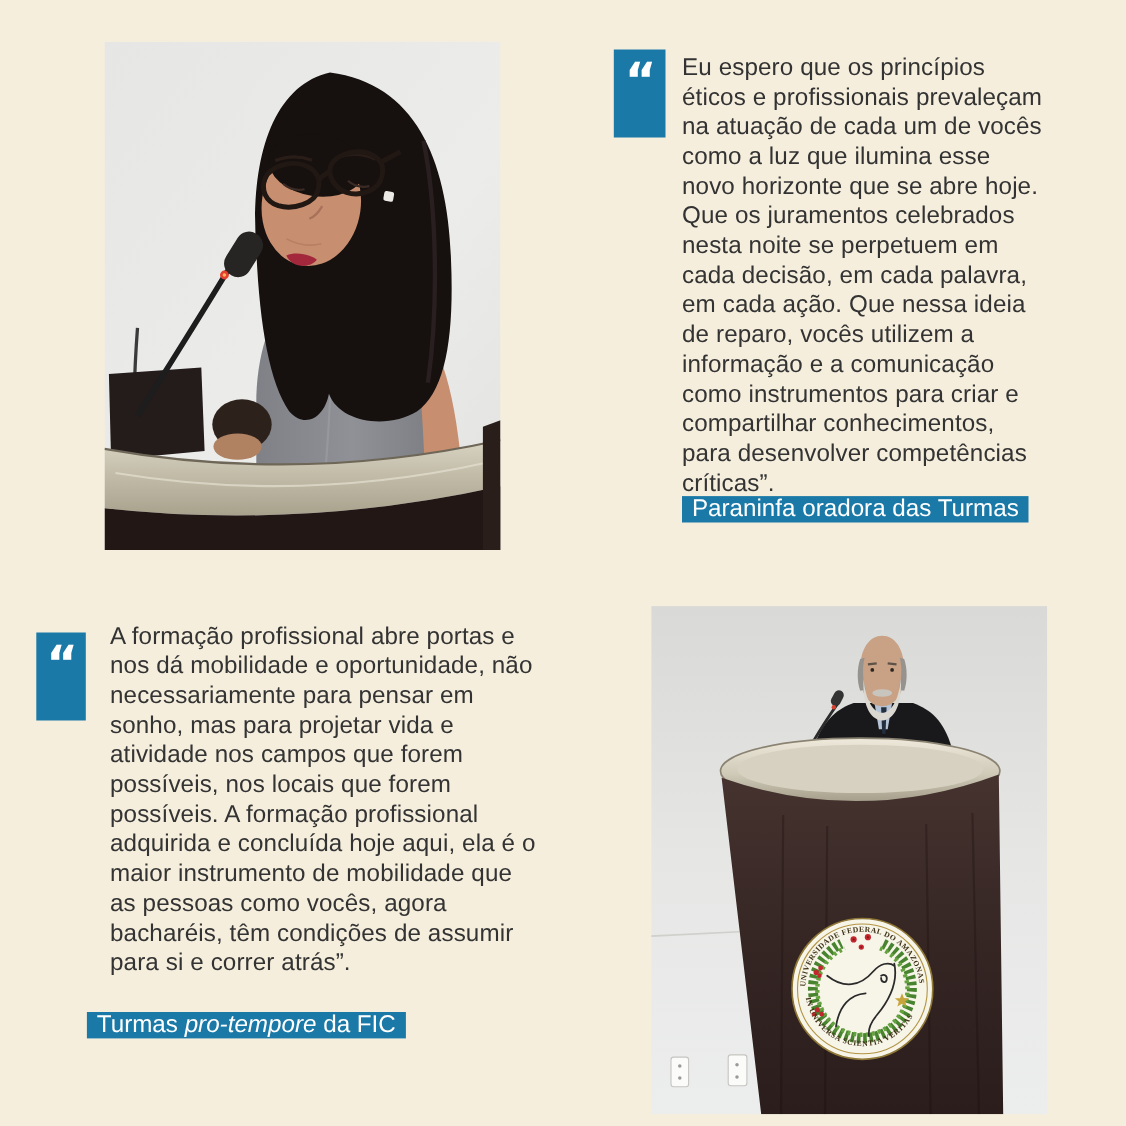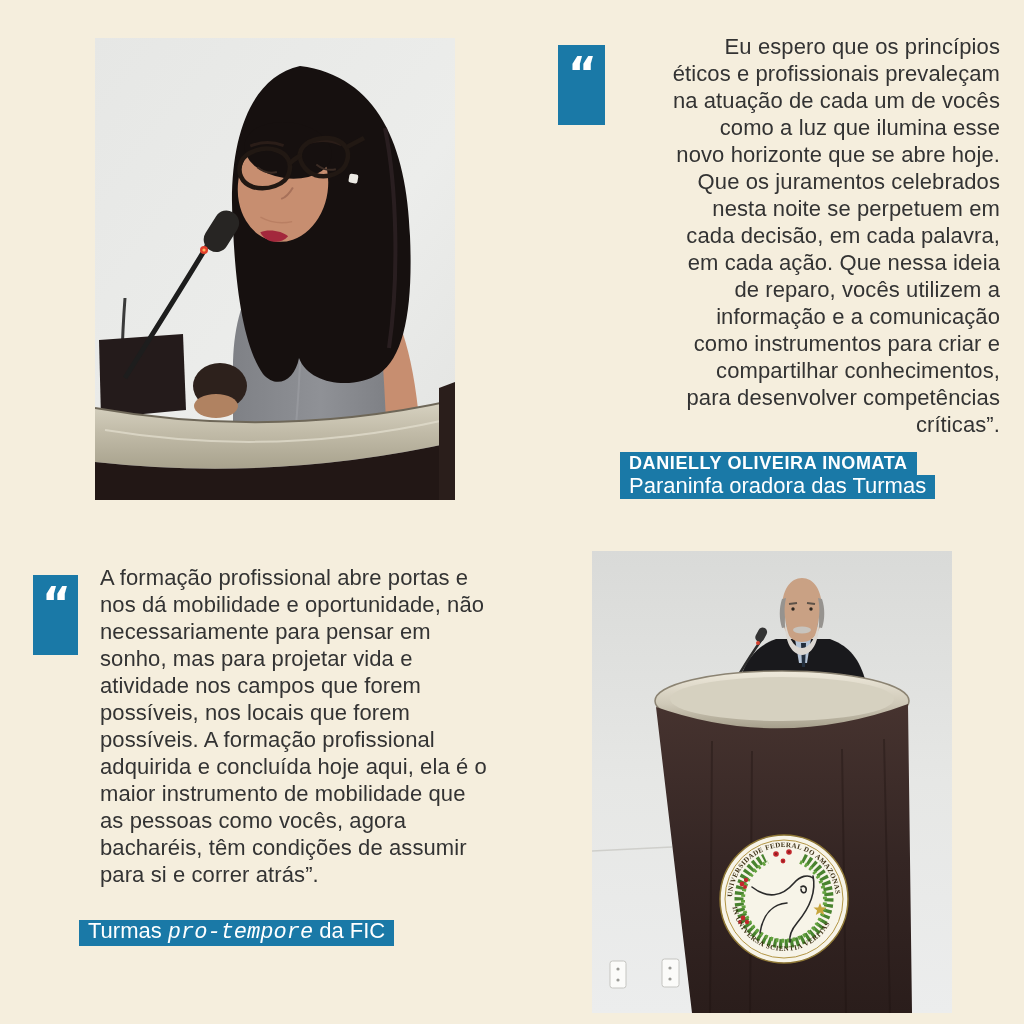--- a/index.html
+++ b/index.html
@@ -20,33 +20,33 @@
   #qicon2{left:33px; top:575px; width:45px; height:80px;}
   .qicon span{
     display:block; font-family:"DejaVu Sans",sans-serif; font-weight:bold;
     font-size:44px; line-height:1.05; text-align:center; margin-top:6px; letter-spacing:-2px;
   }
 
   .qtext{
     position:absolute; white-space:pre-line;
     font-size:22px; line-height:27px; color:#333333; letter-spacing:0.1px;
   }
-  #qtext1{left:620px; top:33px; width:380px;text-align:right;}
+  #qtext1{left:620px; top:47px; width:380px;}
   #qtext2{left:100px; top:564px; width:442px;}
 
   .badge{position:absolute;}
   #badge1{left:620px; top:452px;}
   #badge2{left:79px; top:921px;}
   .badge-line{
     display:table; background:#1a79a7; color:#ffffff;
     padding:1px 9px 3px; line-height:20px; white-space:nowrap;
   }
   .badge-name{font-size:18px; font-weight:bold; letter-spacing:0.6px;}
   .badge-role{font-size:22px; margin-top:-1px;}
-  .badge-role em{font-style:italic;font-family:Liberation Mono, monospace;}
+  .badge-role em{font-style:italic;}
 </style>
 </head>
 <body>
 
 <div id="canvas">
 
   <div class="photo" id="photo1">
     <svg viewBox="0 0 360 462" preserveAspectRatio="none">
       <defs>
         <linearGradient id="wall1" x1="0" y1="0" x2="1" y2="1">
@@ -136,21 +136,20 @@
 nesta noite se perpetuem em
 cada decisão, em cada palavra,
 em cada ação. Que nessa ideia
 de reparo, vocês utilizem a
 informação e a comunicação
 como instrumentos para criar e
 compartilhar conhecimentos,
 para desenvolver competências
 críticas”.</div>
   <div class="badge" id="badge1">
-    <div class="badge-line badge-name">DANIELLY OLIVEIRA INOMATA</div>
     <div class="badge-line badge-role">Paraninfa oradora das Turmas</div>
   </div>
 
   <div class="qicon" id="qicon2">
     <span>“</span>
   </div>
   <div class="qtext" id="qtext2">A formação profissional abre portas e
 nos dá mobilidade e oportunidade, não
 necessariamente para pensar em
 sonho, mas para projetar vida e

